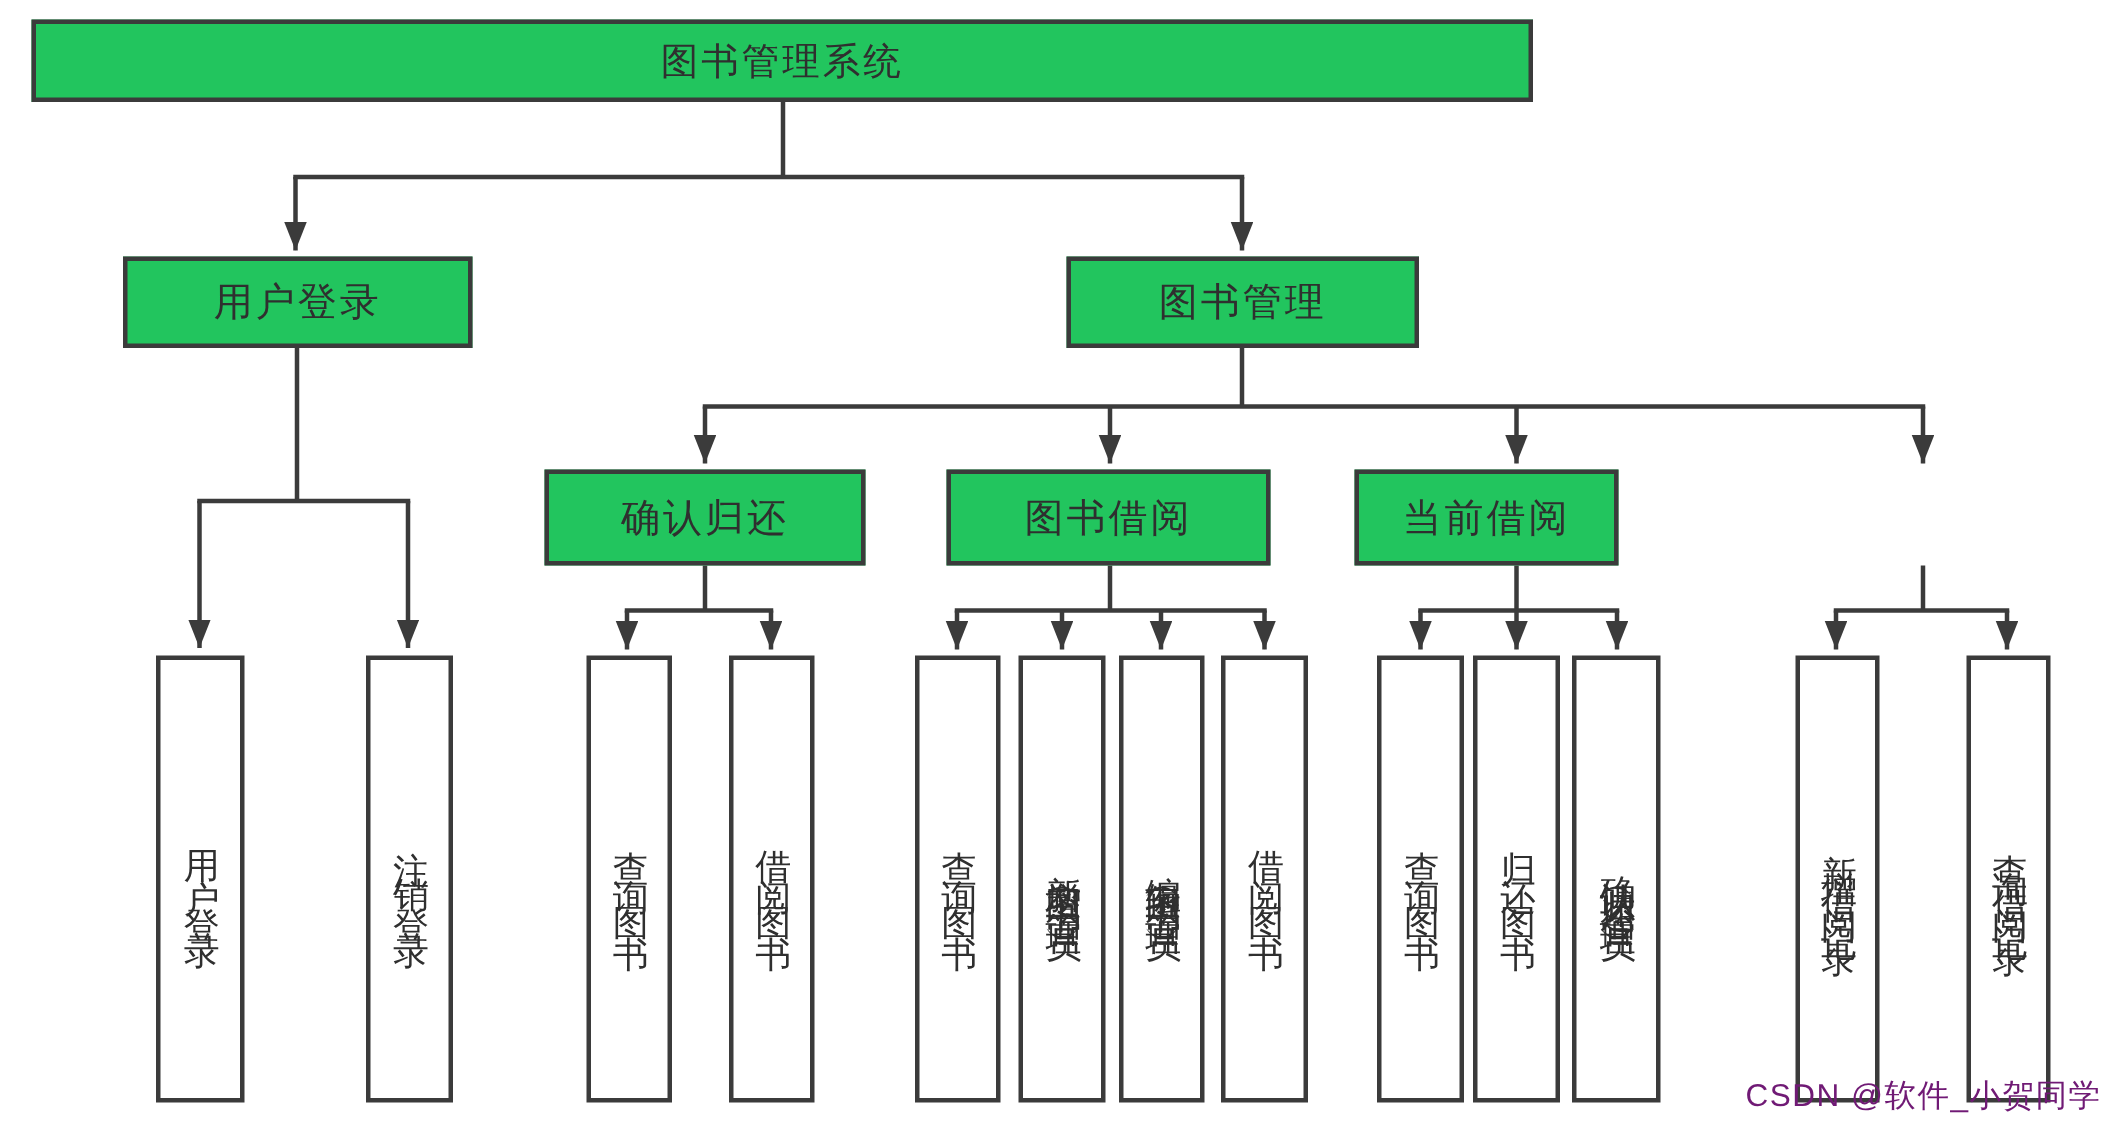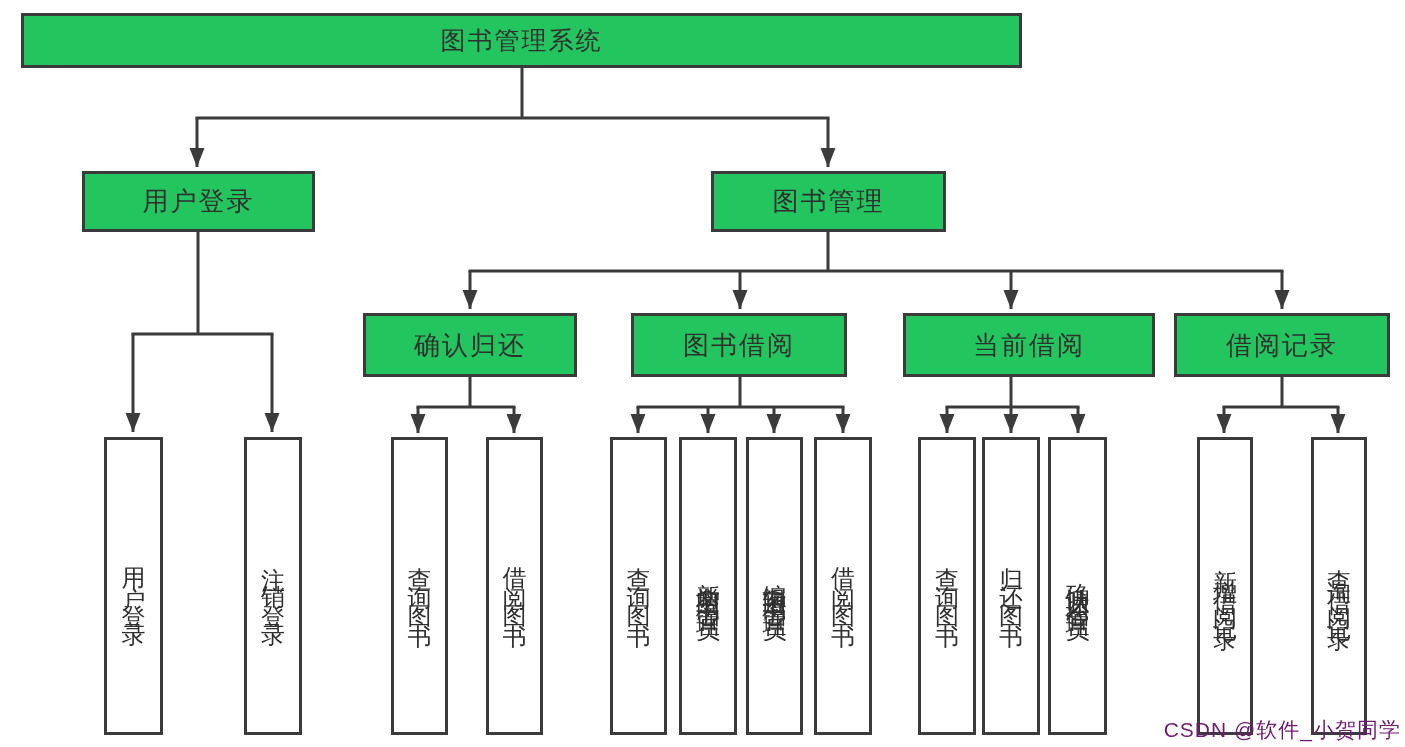--- a/index.html
+++ b/index.html
@@ -115,22 +115,21 @@
     </g>
   </svg>
 
   <div class="hbox root-box" style="left:21px; top:13px; width:1001px; height:55px;">图书管理系统</div>
 
   <div class="hbox" style="left:82px; top:171px; width:233px; height:61px;">用户登录</div>
   <div class="hbox" style="left:711px; top:171px; width:235px; height:61px;">图书管理</div>
 
   <div class="hbox" style="left:363px; top:313px; width:214px; height:64px;">确认归还</div>
   <div class="hbox" style="left:631px; top:313px; width:216px; height:64px;">图书借阅</div>
-  <div class="hbox" style="left:903px; top:313px; width:252px; height:64px;">当前借阅</div>
-  <div class="hbox" style="left:1174px; top:313px; width:216px; height:64px;">借阅记录</div>
+  <div class="hbox" style="left:903px; top:313px; width:176px; height:64px;">当前借阅</div>
 
   <div class="vbox sp4" style="left:104px; width:59px;">
     <span>用户登录</span>
   </div>
   <div class="vbox sp4" style="left:244px; width:58px;">
     <span>注销登录</span>
   </div>
 
   <div class="vbox sp4" style="left:391px; width:57px;">
     <span>查询图书</span>

